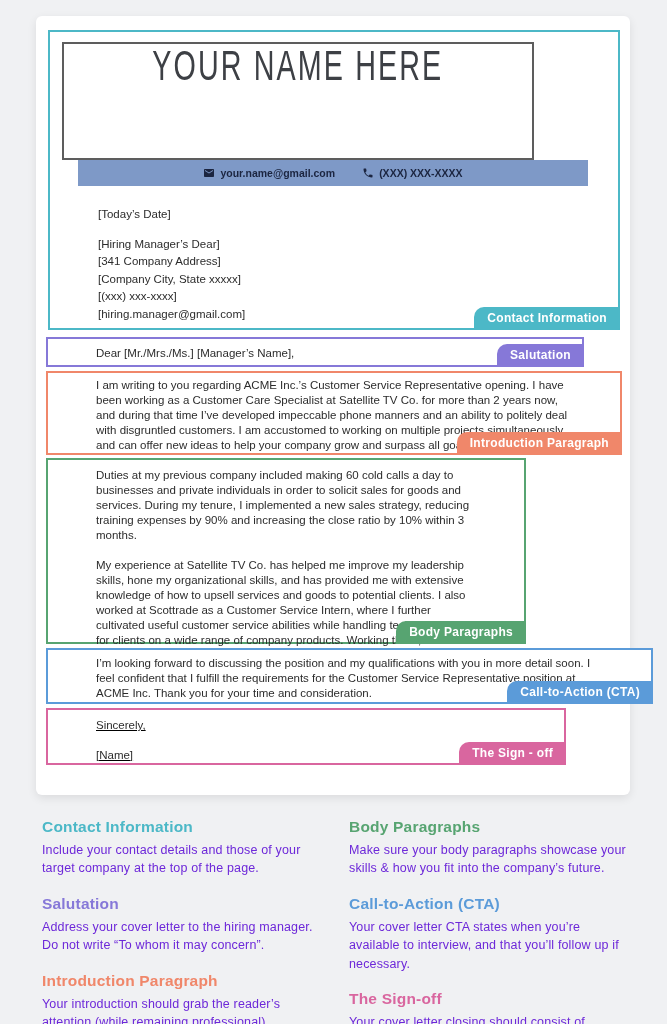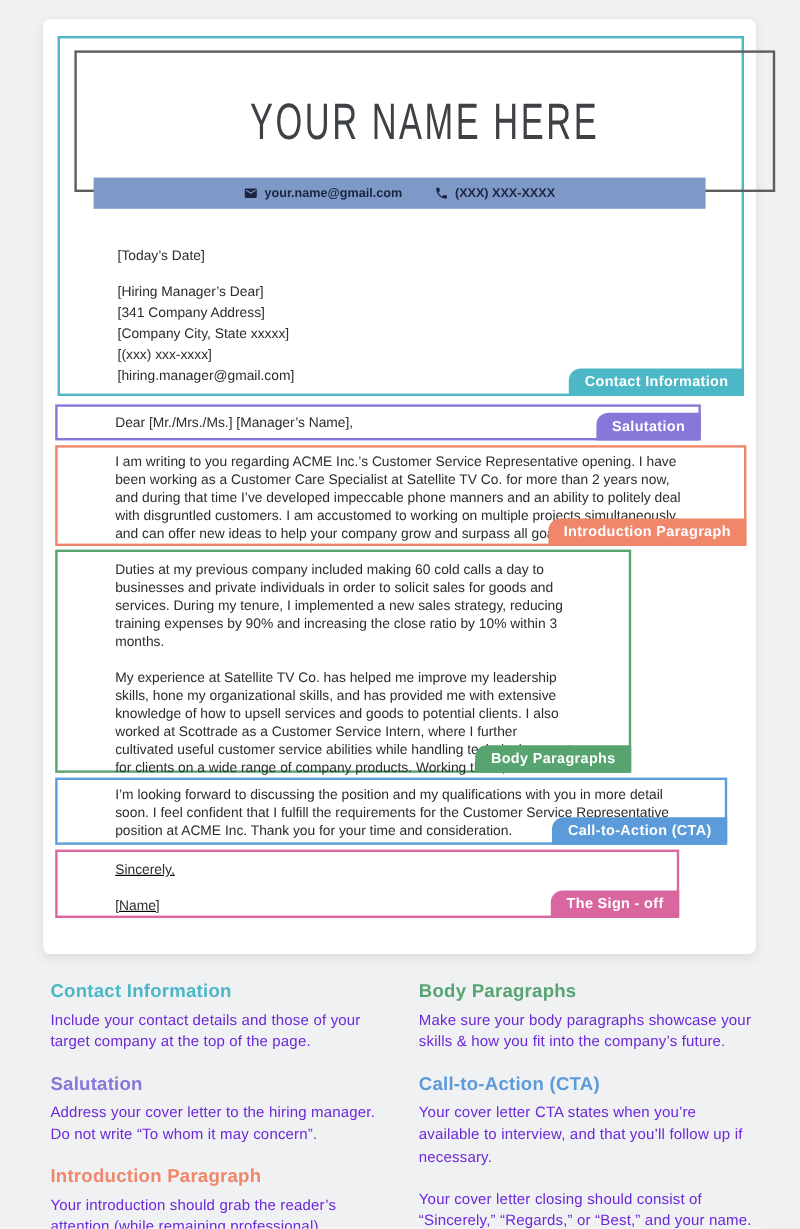--- a/index.html
+++ b/index.html
@@ -16,42 +16,42 @@
     width: 594px; height: 779px;
     background: #ffffff;
     border-radius: 6px;
     box-shadow: 0 3px 10px rgba(0,0,0,0.09);
   }
   .box { position: absolute; background: #fff; }
   .box-teal   { left: 12px; top: 14px;  width: 572px; height: 300px; border: 2px solid var(--c-contact, #4cb8c7); }
   .box-purple { left: 10px; top: 321px; width: 538px; height: 30px;  border: 2px solid var(--c-salutation, #8678d8); }
   .box-orange { left: 10px; top: 355px; width: 576px; height: 84px;  border: 2px solid var(--c-introduction, #f0876a); }
   .box-green  { left: 10px; top: 442px; width: 480px; height: 186px; border: 2px solid var(--c-body, #57a471); }
-  .box-blue   { left: 10px; top: 632px; width: 560px; height: 56px;  border: 2px solid var(--c-cta, #5b9bd9); }
+  .box-blue   { left: 10px; top: 632px; width: 607px; height: 56px;  border: 2px solid var(--c-cta, #5b9bd9); }
   .box-pink   { left: 10px; top: 692px; width: 520px; height: 57px;  border: 2px solid var(--c-signoff, #d9669f); text-decoration: underline; }
 
   .header-box {
     position: absolute;
     left: 12px; top: 10px;
-    width: 584px; height: 118px;
+    width: 472px; height: 118px;
     border: 2px solid #5d5d5d;
-    display: flex; align-items: center; justify-content: center;
+    display: flex; justify-content: center;
   }
   .name-title {
     font-size: 41px;
     font-weight: 300;
     color: #3d4045;
     letter-spacing: 3px;
     white-space: nowrap;
     transform: scale(0.70, 1.04);
     transform-origin: center;
   }
   .contact-bar {
     position: absolute;
-    left: 28px; top: 116px;
+    left: 28px; top: 128px;
     width: 510px; height: 26px;
     background: var(--c-bar, #7e99c7);
     display: flex; align-items: center; justify-content: center;
     gap: 27px;
     z-index: 2;
   }
   .contact-item {
     display: inline-flex; align-items: center; gap: 5px;
     font-size: 10.5px; font-weight: bold; color: #1b2540;
     white-space: nowrap;
@@ -205,16 +205,17 @@
   <div class="legend-col">
     <div class="legend-item">
       <div class="legend-title t-body">Body Paragraphs</div>
       <div class="legend-desc">Make sure your body paragraphs showcase your skills &amp; how you fit into the company’s future.</div>
     </div>
     <div class="legend-item">
       <div class="legend-title t-cta">Call-to-Action (CTA)</div>
       <div class="legend-desc">Your cover letter CTA states when you’re available to interview, and that you’ll follow up if necessary.</div>
     </div>
     <div class="legend-item">
+      <div class="legend-title t-signoff">The Sign-off</div>
       <div class="legend-desc">Your cover letter closing should consist of “Sincerely,” “Regards,” or “Best,” and your name.</div>
     </div>
   </div>
 </div>
 
 </body></html>

